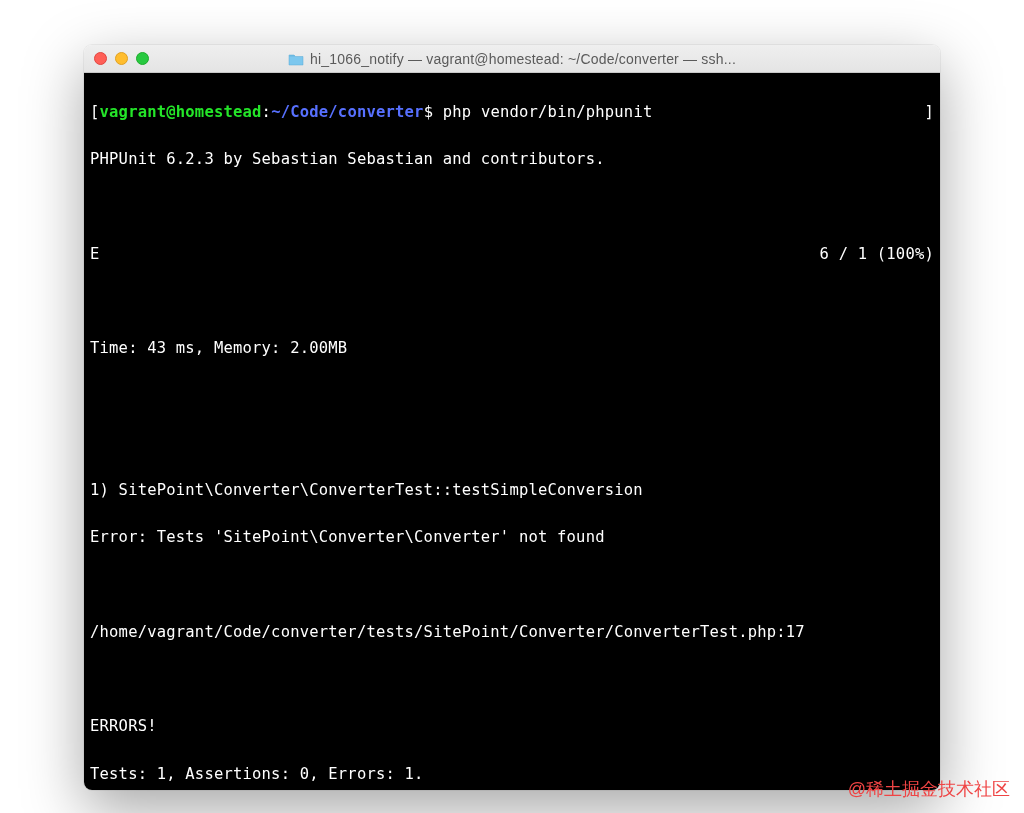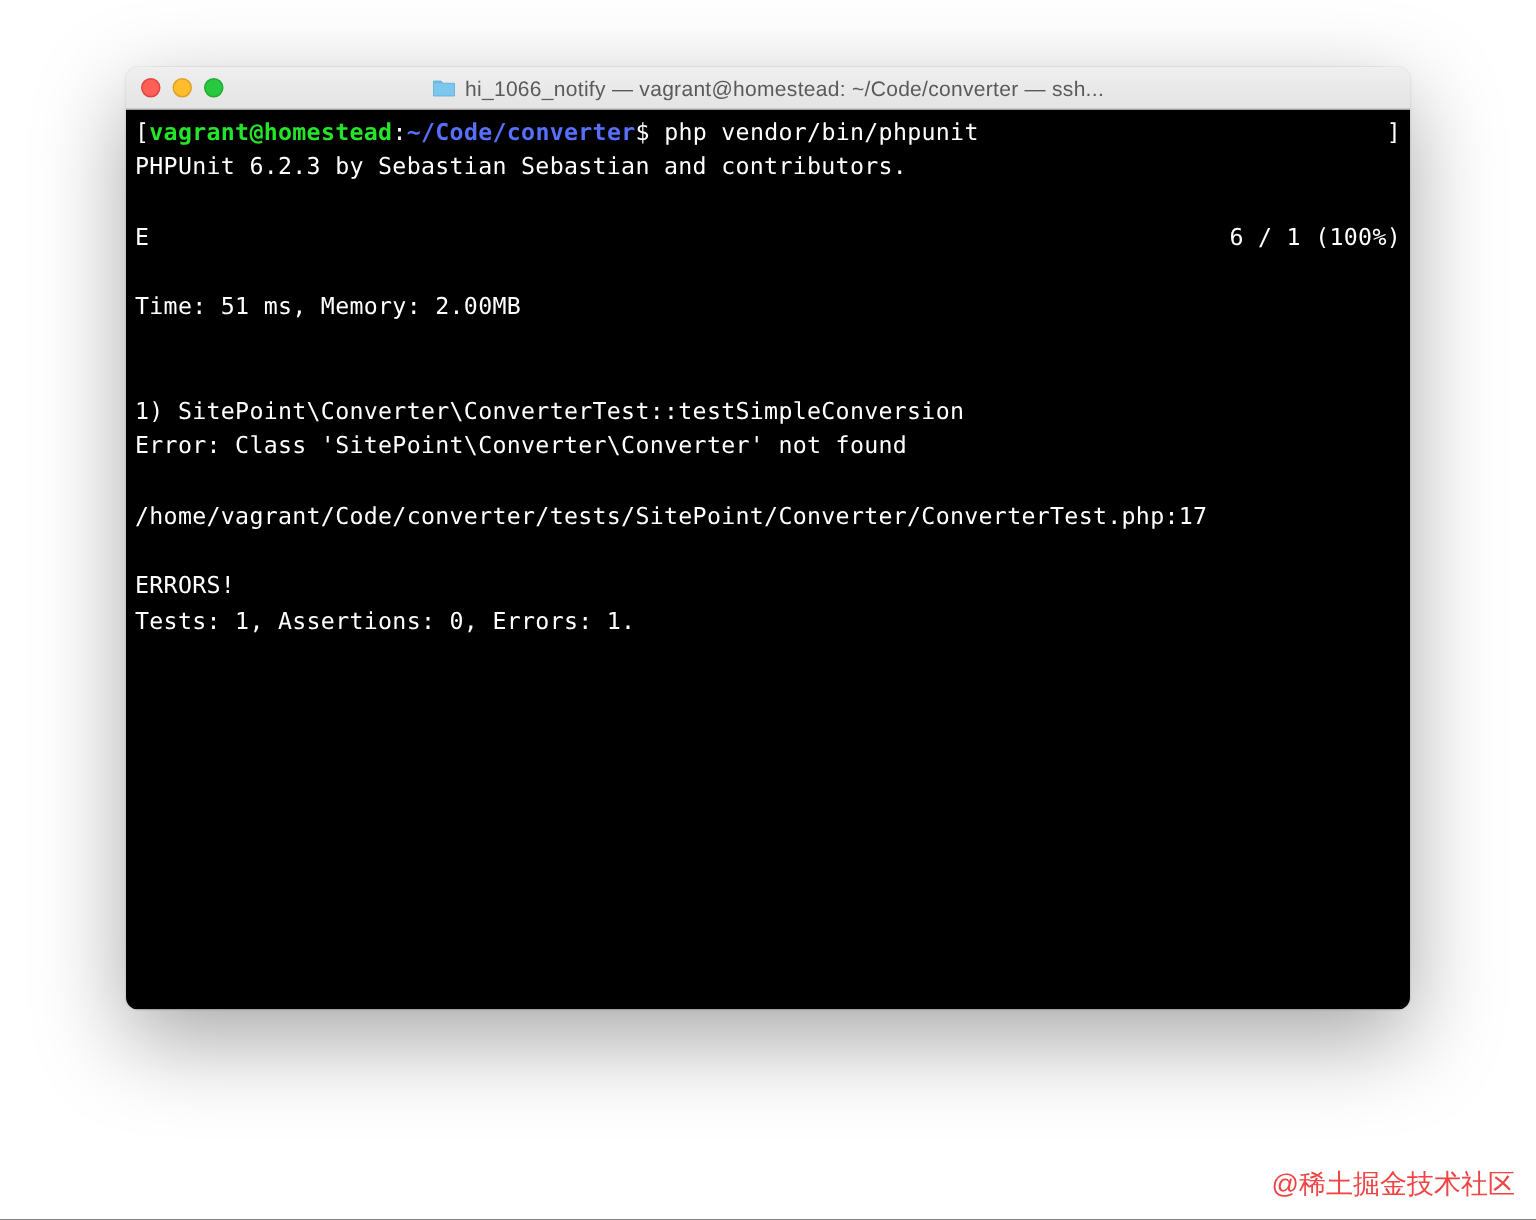--- a/index.html
+++ b/index.html
@@ -88,20 +88,21 @@
       min-height: 600px;
       font-family: "Menlo", "Consolas", monospace;
       font-size: 15.5px;
       line-height: 1.5;
       color: #ffffff;
       letter-spacing: 0.2px;
     }
     
     .term-line {
       white-space: pre;
+      margin-top: 24px;
     }
     
     .user-host { color: #24e529; font-weight: bold; }
     .path { color: #5770ff; font-weight: bold; }
     .white { color: #ffffff; }
     .bracket { color: #ffffff; }
     
     .cursor {
       display: inline-block;
       width: 10px;
@@ -145,25 +146,25 @@
       <span class="window-title">hi_1066_notify — vagrant@homestead: ~/Code/converter — ssh...</span>
     </div>
   </div>
 
   <div class="terminal">
     <div class="term-line"><span class="bracket">[</span><span class="user-host">vagrant@homestead</span><span class="white">:</span><span class="path">~/Code/converter</span><span class="white">$</span> <span class="white">php vendor/bin/phpunit</span><span style="float:right" class="white">]</span></div>
     <div class="term-line">PHPUnit 6.2.3 by Sebastian Sebastian and contributors.</div>
     <div class="term-line">&nbsp;</div>
     <div class="term-line progress-line"><span>E</span><span>6 / 1 (100%)</span></div>
     <div class="term-line">&nbsp;</div>
-    <div class="term-line">Time: 51 ms, Memory: 2.00MB</div>
+    <div class="term-line">Time: 43 ms, Memory: 2.00MB</div>
     <div class="term-line">&nbsp;</div>
     <div class="term-line">&nbsp;</div>
     <div class="term-line">1) SitePoint\Converter\ConverterTest::testSimpleConversion</div>
-    <div class="term-line">Error: Class 'SitePoint\Converter\Converter' not found</div>
+    <div class="term-line">Error: Tests 'SitePoint\Converter\Converter' not found</div>
     <div class="term-line">&nbsp;</div>
     <div class="term-line">/home/vagrant/Code/converter/tests/SitePoint/Converter/ConverterTest.php:17</div>
     <div class="term-line">&nbsp;</div>
     <div class="term-line">ERRORS!</div>
     <div class="term-line">Tests: 1, Assertions: 0, Errors: 1.</div>
   </div>
 </div>
 
 <div class="watermark">@稀土掘金技术社区</div>
 

